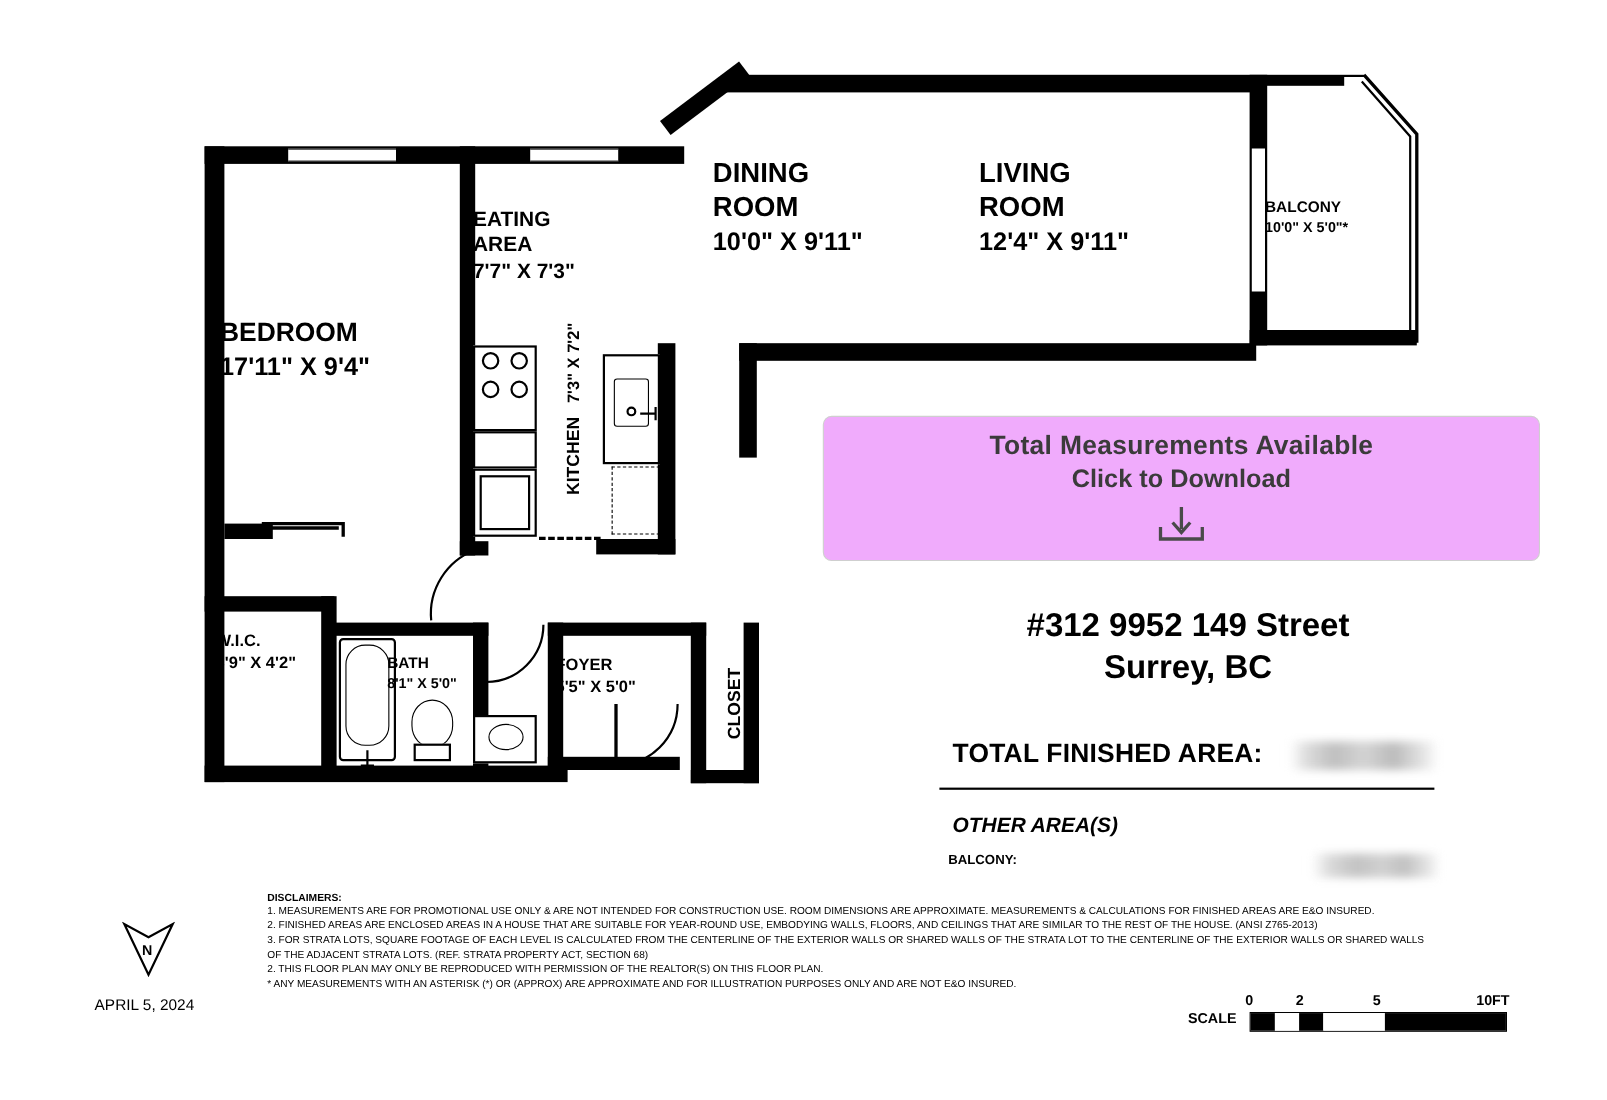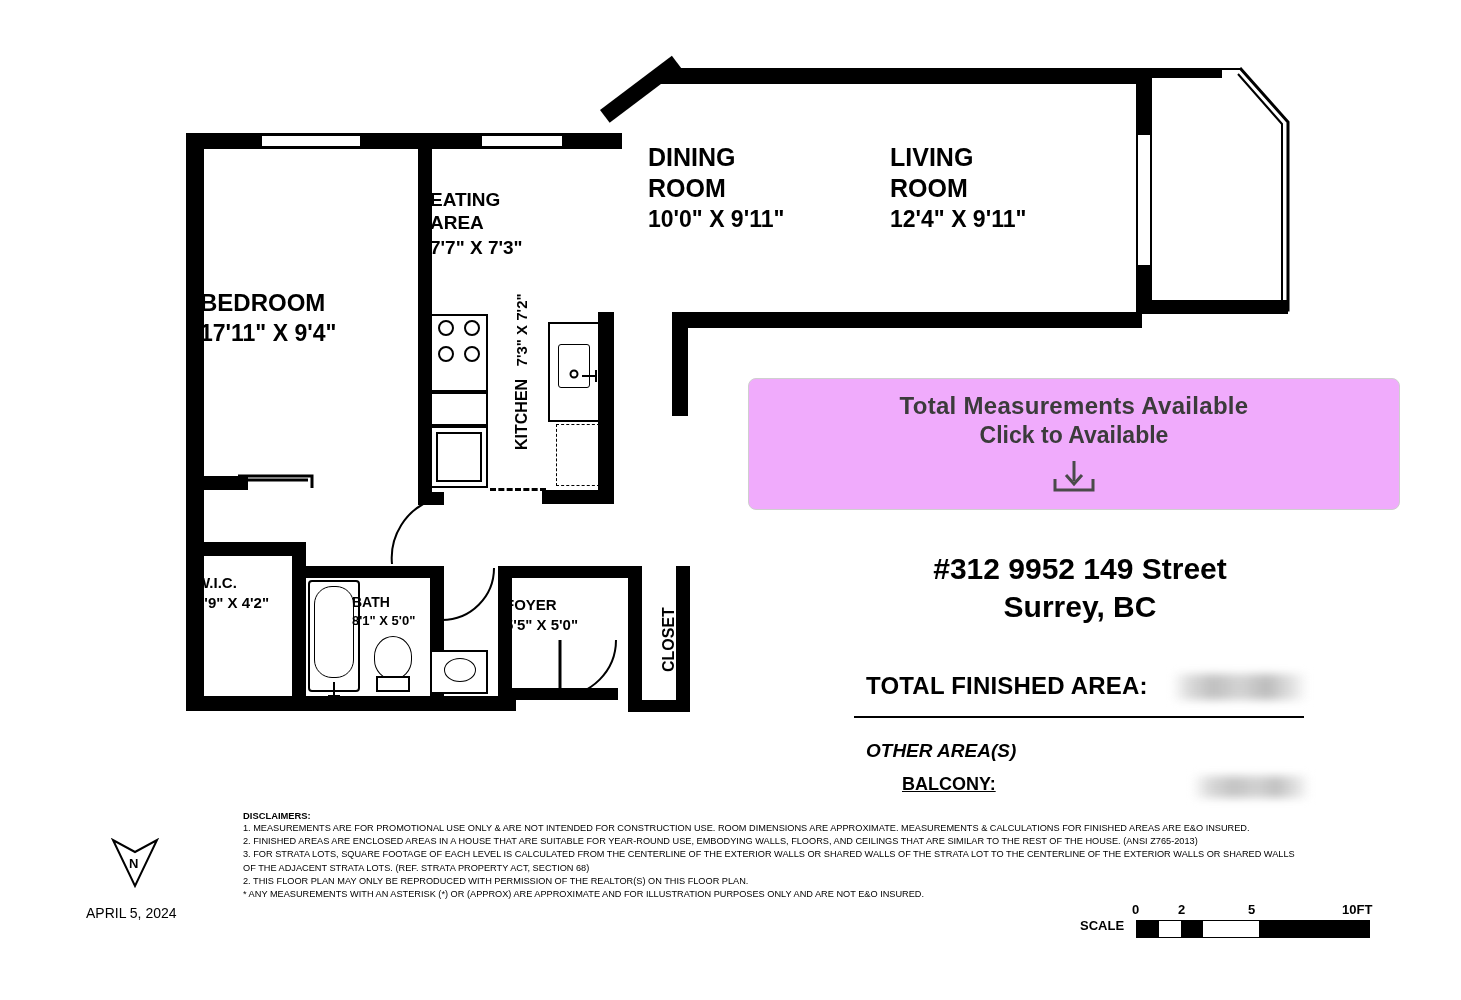--- a/index.html
+++ b/index.html
@@ -60,21 +60,21 @@
   .addr .a1{font-size:30px;font-weight:bold;}
   .addr .a2{font-size:30px;font-weight:bold;margin-top:4px;}
 
   .tfa{position:absolute;left:866px;top:672px;font-size:24px;font-weight:bold;letter-spacing:.2px;}
   .tfa-blur{position:absolute;left:1172px;top:674px;width:136px;height:26px;
      background:linear-gradient(90deg,#fff 0%,#d8d8d8 12%,#b9b9b9 30%,#cfcfcf 50%,#b5b5b5 70%,#dedede 88%,#fff 100%);
      filter:blur(4px);opacity:.9;}
   .rule{position:absolute;left:854px;top:716px;width:450px;height:2px;background:#000;}
 
   .other{position:absolute;left:866px;top:740px;font-size:19px;font-style:italic;font-weight:bold;text-align:right;}
-  .balc-l{position:absolute;left:902px;top:774px;font-size:18px;font-weight:bold;text-decoration:underline;}
+  .balc-l{position:absolute;left:862px;top:774px;font-size:12px;font-weight:bold;}
   .balc-blur{position:absolute;left:1192px;top:776px;width:118px;height:22px;
      background:linear-gradient(90deg,#fff 0%,#d5d5d5 15%,#bdbdbd 35%,#cccccc 55%,#bbbbbb 72%,#e2e2e2 90%,#fff 100%);
      filter:blur(4px);opacity:.9;}
 
   
   .disc{position:absolute;left:243px;top:809px;width:1060px;font-size:9.2px;line-height:1.42;}
   .disc .hd{font-weight:bold;font-size:9.4px;}
 
   .date{position:absolute;left:86px;top:905px;font-size:14px;}
 
@@ -237,20 +237,24 @@
     <div class="name">BEDROOM</div>
     <div class="dim">17'11" X 9'4"</div>
   </div>
 
   <div class="lbl r-eating">
     <div class="name">EATING</div>
     <div class="name">AREA</div>
     <div class="dim">7'7" X 7'3"</div>
   </div>
 
+  <div class="lbl r-balcony">
+    <div class="name">BALCONY</div>
+    <div class="dim">10'0" X 5'0"*</div>
+  </div>
 
   <div class="lbl r-wic">
     <div class="name">W.I.C.</div>
     <div class="dim">8'9" X 4'2"</div>
   </div>
 
   <div class="lbl r-bath">
     <div class="name">BATH</div>
     <div class="dim">8'1" X 5'0"</div>
   </div>
@@ -264,21 +268,21 @@
     <span>KITCHEN</span>
     <span class="dim" style="margin-left:8px;">7'3" X 7'2"</span>
   </div>
 
   <div class="vert r-closet">
     <span>CLOSET</span>
   </div>
 
   <div class="dlbox">
     <div class="l1">Total Measurements Available</div>
-    <div class="l2">Click to Available</div>
+    <div class="l2">Click to Download</div>
     <svg class="dl-arrow" width="66" height="40">
       <path d="M33,4 L33,24" stroke="#4a4a4a" stroke-width="3" fill="none"></path>
       <path d="M25,18 L33,27 L41,18" stroke="#4a4a4a" stroke-width="3" fill="none"></path>
       <path d="M14,22 L14,33 L52,33 L52,22" stroke="#4a4a4a" stroke-width="3" fill="none"></path>
     </svg>
   </div>
 
   <div class="addr">
     <div class="a1">#312 9952 149 Street</div>
     <div class="a2">Surrey, BC</div>

